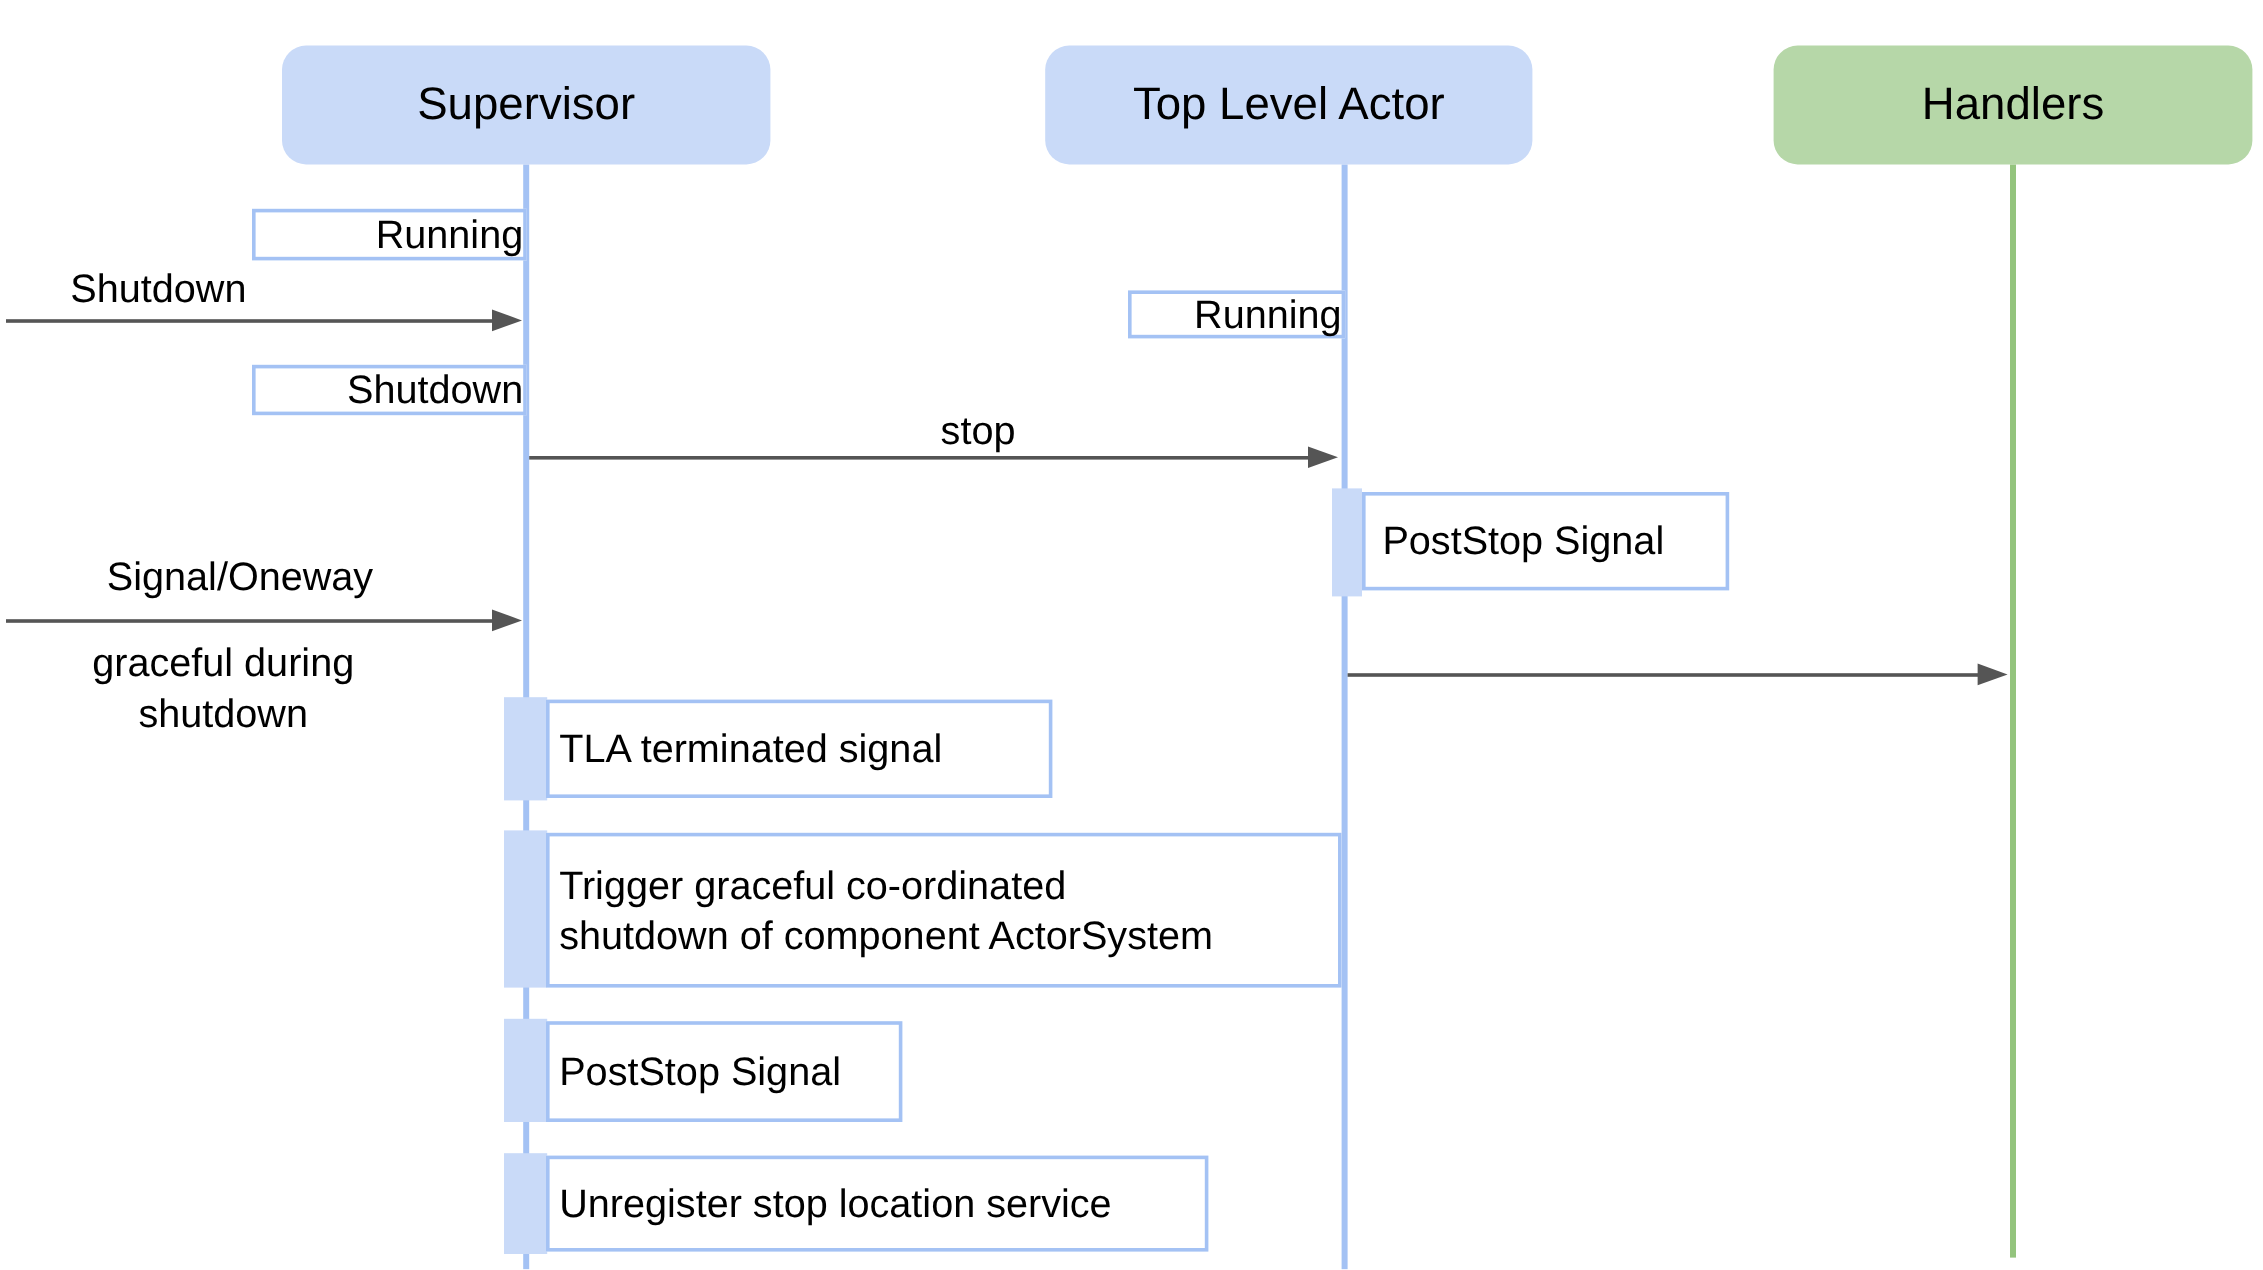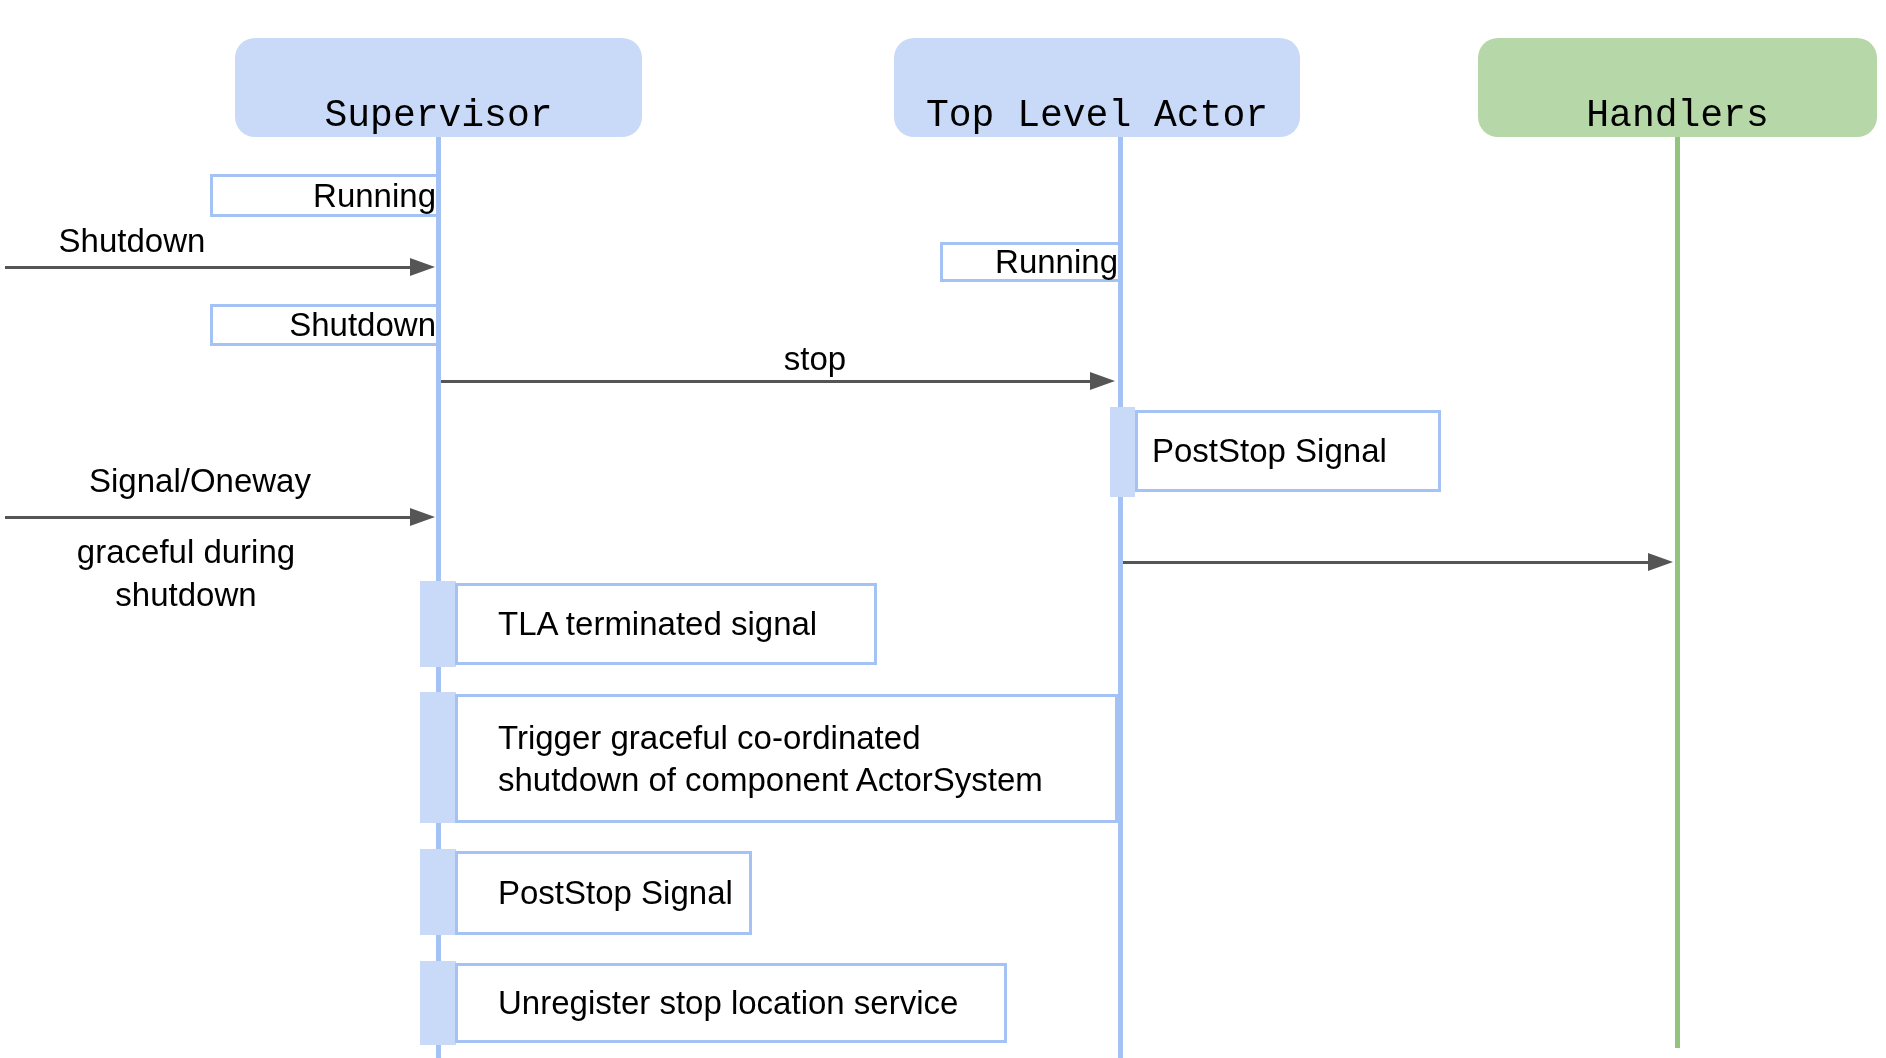--- a/index.html
+++ b/index.html
@@ -11,25 +11,24 @@
     font-family: "Liberation Sans", sans-serif;
     color: #000000;
     overflow: hidden;
   }
   .actor {
     position: absolute;
     top: 38px;
     height: 99px;
     border-radius: 20px;
     display: flex;
-    align-items: flex-end;
+    align-items: center;
     justify-content: center;
     font-size: 38px;
     z-index: 3;
-    font-family: Liberation Mono, monospace;
   }
   .actor.blue  { background: #c9daf8; }
   .actor.green { background: #b6d7a8; }
   .lifeline {
     position: absolute;
     width: 5px;
     z-index: 1;
   }
   .lifeline.blue  { background: #a4c2f4; }
   .lifeline.green { background: #93c47d; }
@@ -43,21 +42,21 @@
     background: #ffffff;
     border: 3px solid #a4c2f4;
     box-sizing: border-box;
     display: flex;
     align-items: center;
     font-size: 33px;
     z-index: 3;
     white-space: nowrap;
   }
   .statebox.centered { justify-content: flex-end; }
-  .statebox.padded   { padding-left: 40px; }
+  .statebox.padded   { padding-left: 8px; }
   .statebox .multiline { line-height: 42px; white-space: nowrap; }
   .msg-line {
     position: absolute;
     height: 3px;
     background: #555555;
     z-index: 4;
   }
   .arrowhead {
     position: absolute;
     width: 0;
@@ -88,21 +87,21 @@
 
 <div id="canvas">
 
   <div class="lifeline blue" style="left:436px; top:137px; height:921px;"></div>
   <div class="lifeline blue" style="left:1118px; top:137px; height:921px;"></div>
   <div class="lifeline green" style="left:1675px; top:137px; height:911px;"></div>
 
   <div class="actor blue" style="left:235px; width:407px;">
     <span>Supervisor</span>
   </div>
-  <div class="actor blue" style="left:894px; width:406px;">
+  <div class="actor blue" style="left:871px; width:406px;">
     <span>Top Level Actor</span>
   </div>
   <div class="actor green" style="left:1478px; width:399px;">
     <span>Handlers</span>
   </div>
 
   <div class="statebox centered" style="left:210px; top:174px; width:229px; height:43px;">
     <span>Running</span>
   </div>
 

